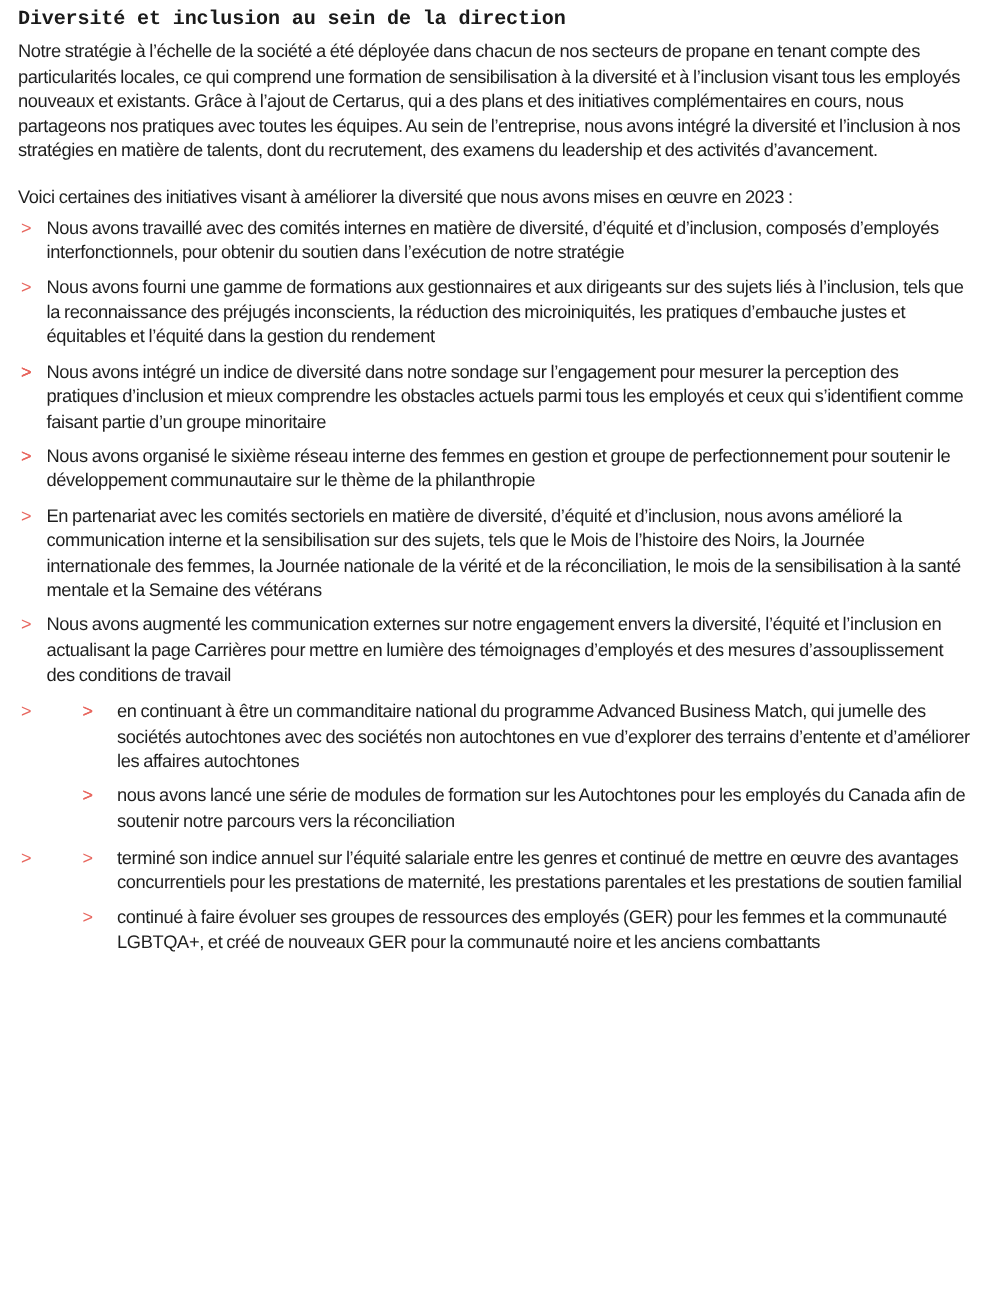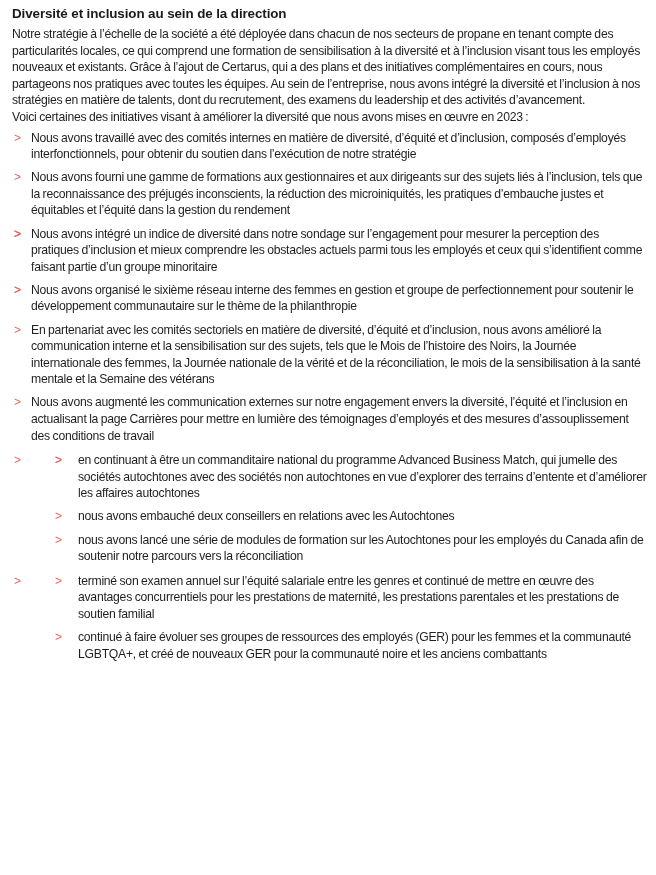--- a/index.html
+++ b/index.html
@@ -11,35 +11,35 @@
       width: 656px;
       height: 875px;
       overflow: hidden;
       font-family: "Liberation Sans Narrow", "Liberation Sans", sans-serif;
       color: #1f1f1f;
     }
     .page {
       padding: 6px 8px 0 12px;
     }
     .title {
-      font-family: Liberation Sans, sans-serif;
+      font-family: Liberation Mono, monospace;
       font-weight: bold;
       font-size: 13.4px;
       color: #1a1a1a;
       margin: 0 0 5px 0;
       letter-spacing: -0.1px;
     }
     .para {
       font-size: 12.2px;
       line-height: 16.6px;
       margin: 0;
       letter-spacing: -0.25px;
       word-spacing: -0.5px;
     }
-    .para.intro { margin-bottom: 0; }
+    .para.intro { margin-bottom: 14px; }
     .para.lead { margin-bottom: 4px; }
     ul.bullets {
       list-style: none;
       margin: 0;
       padding: 0;
     }
     ul.bullets > li {
       position: relative;
       padding-left: 19px;
       font-size: 12.2px;
@@ -87,24 +87,24 @@
     <li><span class="chev" style="color: rgb(232, 103, 95);">&gt;</span></li>
     <li><span class="chev" style="color: rgb(232, 103, 95);">&gt;</span><span>Nous avons intégré un indice de diversité dans notre sondage sur l’engagement pour mesurer la perception des pratiques d’inclusion et mieux comprendre les obstacles actuels parmi tous les employés et ceux qui s’identifient comme faisant partie d’un groupe minoritaire</span></li>
     <li><span class="chev" style="color: rgb(232, 103, 95);">&gt;</span></li>
     <li><span class="chev" style="color: rgb(232, 103, 95);">&gt;</span><span>Nous avons organisé le sixième réseau interne des femmes en gestion et groupe de perfectionnement pour soutenir le développement communautaire sur le thème de la philanthropie</span></li>
     <li><span class="chev" style="color: rgb(232, 103, 95);">&gt;</span><span>En partenariat avec les comités sectoriels en matière de diversité, d’équité et d’inclusion, nous avons amélioré la communication interne et la sensibilisation sur des sujets, tels que le Mois de l’histoire des Noirs, la Journée internationale des femmes, la Journée nationale de la vérité et de la réconciliation, le mois de la sensibilisation à la santé mentale et la Semaine des vétérans</span></li>
     <li><span class="chev" style="color: rgb(232, 103, 95);">&gt;</span><span>Nous avons augmenté les communication externes sur notre engagement envers la diversité, l’équité et l’inclusion en actualisant la page Carrières pour mettre en lumière des témoignages d’employés et des mesures d’assouplissement des conditions de travail</span></li>
     <li><span class="chev" style="color: rgb(232, 103, 95);">&gt;</span>
       <ul class="sub">
         <li><span class="chev" style="color: rgb(232, 103, 95);">&gt;</span></li>
         <li><span class="chev" style="color: rgb(232, 103, 95);">&gt;</span><span>en continuant à être un commanditaire national du programme Advanced Business Match, qui jumelle des sociétés autochtones avec des sociétés non autochtones en vue d’explorer des terrains d’entente et d’améliorer les affaires autochtones</span></li>
-        <li><span class="chev" style="color: rgb(232, 103, 95);">&gt;</span><span>nous avons embauché deux conseillers en relations avec les Autochtones</span></li>
+        <li><span class="chev" style="color: rgb(232, 103, 95);">&gt;</span></li>
         <li><span class="chev" style="color: rgb(232, 103, 95);">&gt;</span><span>nous avons lancé une série de modules de formation sur les Autochtones pour les employés du Canada afin de soutenir notre parcours vers la réconciliation</span></li>
       </ul>
     </li>
     <li><span class="chev" style="color: rgb(232, 103, 95);">&gt;</span>
       <ul class="sub">
-        <li><span class="chev" style="color: rgb(232, 103, 95);">&gt;</span><span>terminé son examen annuel sur l’équité salariale entre les genres et continué de mettre en œuvre des avantages concurrentiels pour les prestations de maternité, les prestations parentales et les prestations de soutien familial</span></li>
+        <li><span class="chev" style="color: rgb(232, 103, 95);">&gt;</span><span>terminé son indice annuel sur l’équité salariale entre les genres et continué de mettre en œuvre des avantages concurrentiels pour les prestations de maternité, les prestations parentales et les prestations de soutien familial</span></li>
         <li><span class="chev" style="color: rgb(232, 103, 95);">&gt;</span><span>continué à faire évoluer ses groupes de ressources des employés (GER) pour les femmes et la communauté LGBTQA+, et créé de nouveaux GER pour la communauté noire et les anciens combattants</span></li>
       </ul>
     </li>
   </ul>
 </div>
 
 </body></html>

